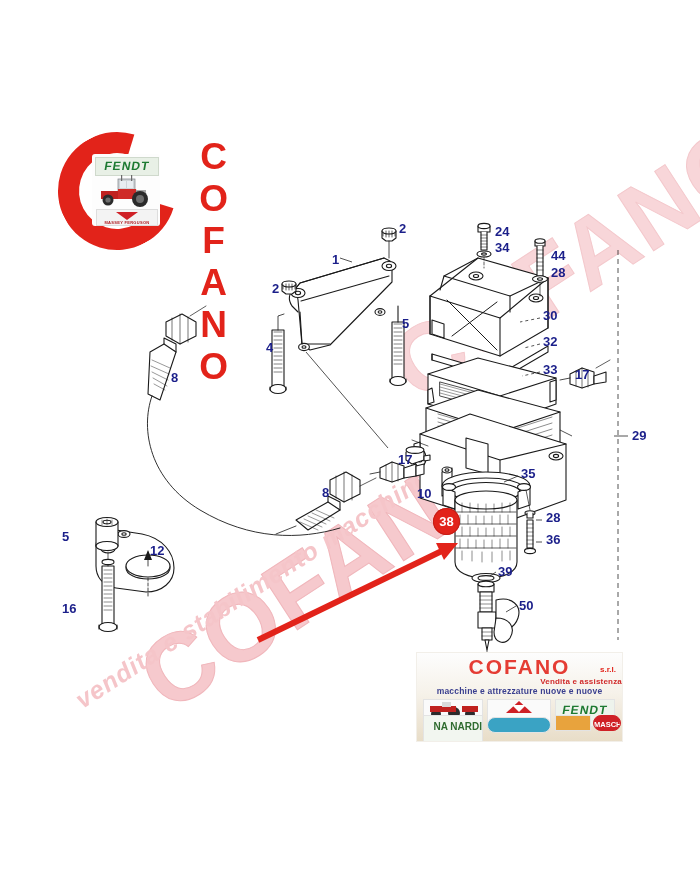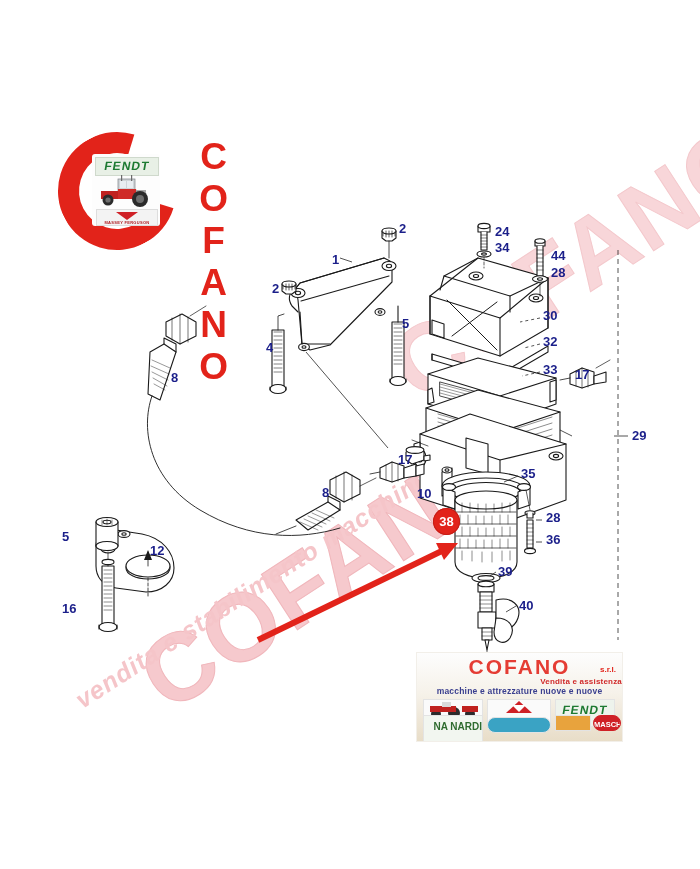--- a/index.html
+++ b/index.html
@@ -380,21 +380,21 @@
     <div class="lbl" style="left:495px;top:240px">34</div>
     <div class="lbl" style="left:551px;top:248px">44</div>
     <div class="lbl" style="left:551px;top:265px">28</div>
     <div class="lbl" style="left:543px;top:308px">30</div>
     <div class="lbl" style="left:543px;top:334px">32</div>
     <div class="lbl" style="left:543px;top:362px">33</div>
     <div class="lbl" style="left:521px;top:466px">35</div>
     <div class="lbl" style="left:546px;top:510px">28</div>
     <div class="lbl" style="left:546px;top:532px">36</div>
     <div class="lbl" style="left:498px;top:564px">39</div>
-    <div class="lbl" style="left:519px;top:598px">40</div>
+    <div class="lbl" style="left:519px;top:598px">50</div>
   </div>
 
   <div id="badge38">38</div>
 
   <div id="banner">
     <div class="bn-title">COFANO</div>
     <div class="bn-srl">s.r.l.</div>
     <div class="bn-l1">Vendita e assistenza</div>
     <div class="bn-l2">macchine e attrezzature nuove e nuove</div>
 

